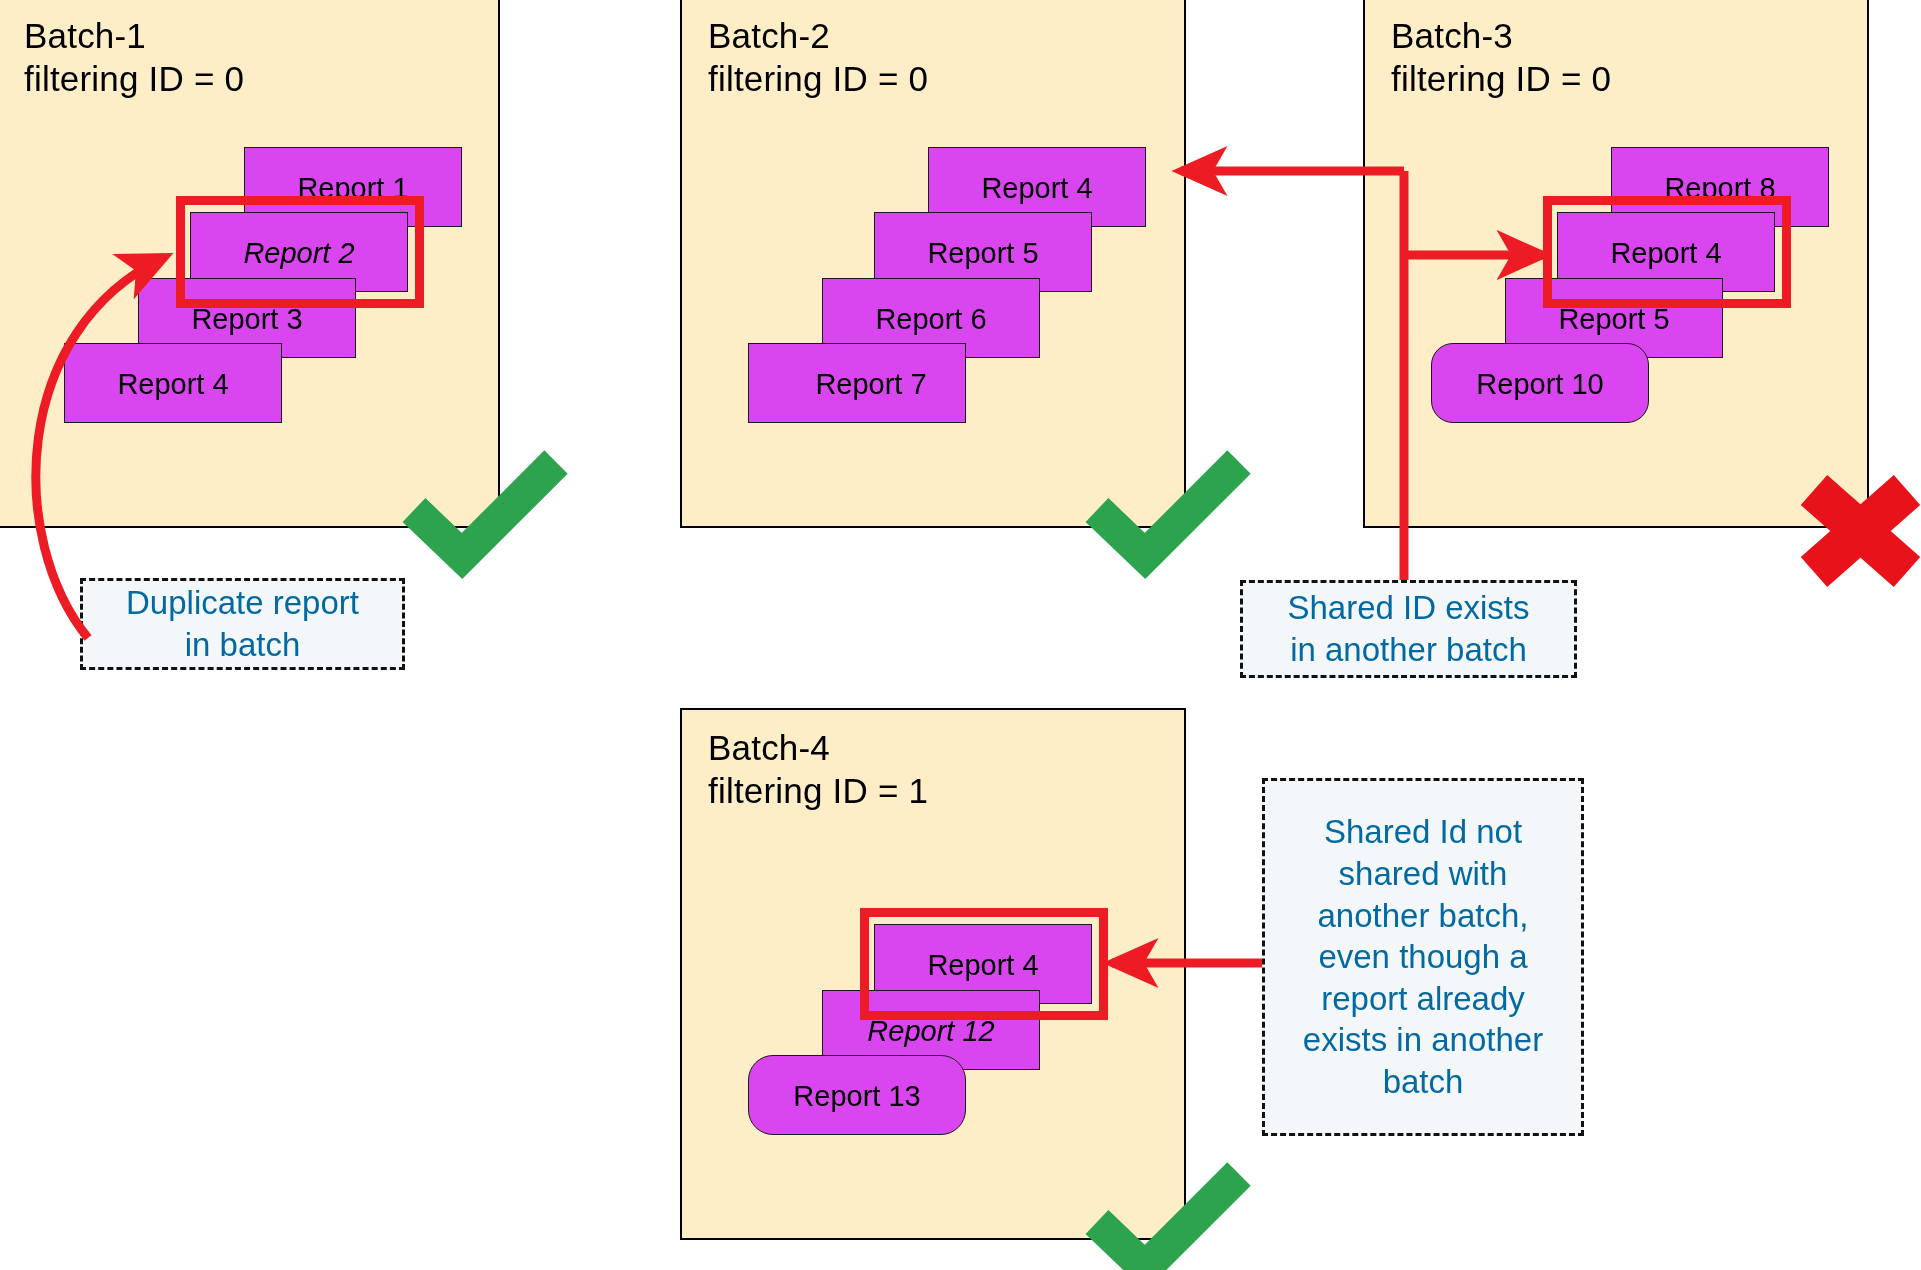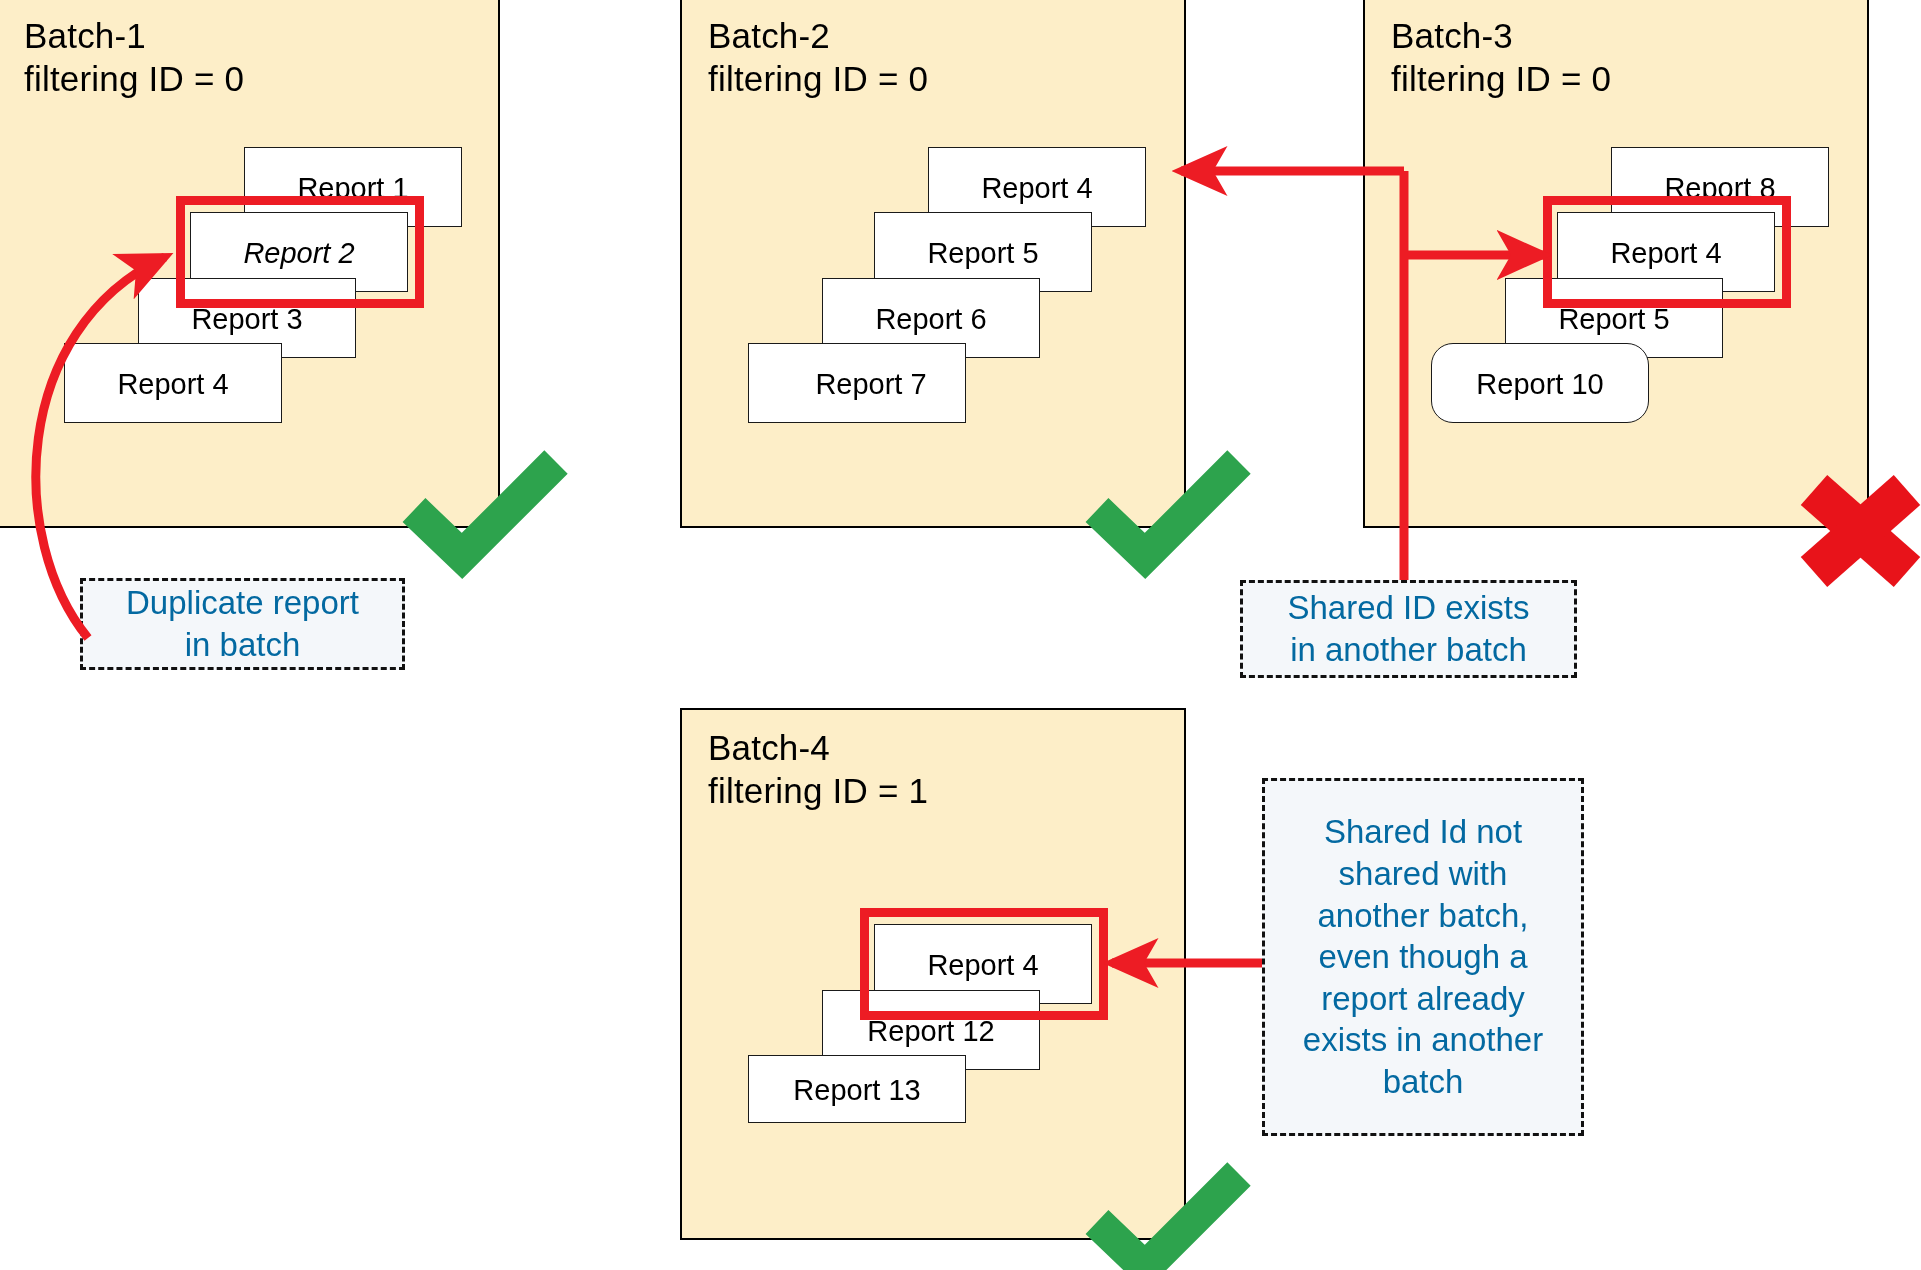--- a/index.html
+++ b/index.html
@@ -31,21 +31,21 @@
     left: 26px;
     top: 16px;
     font-size: 35px;
     line-height: 1.24;
     color: #000000;
     white-space: pre-line;
     letter-spacing: 0.2px;
   }
   .card {
     position: absolute;
-    background: #ffffff;
+    background: #d946ef;
     border: 1.6px solid #1a1a1a;
     box-sizing: border-box;
     display: flex;
     align-items: center;
     justify-content: center;
     font-size: 29px;
     color: #000000;
   }
   .card-label {
     padding-top: 2px;
@@ -142,24 +142,24 @@
     <div class="highlight-box" style="left:178px; top:198px; width:248px; height:112px;"></div>
   </div>
 
   <div class="batch" style="left:680px; top:708px; width:506px; height:532px;">
     <div class="batch-title">Batch-4
 filtering ID = 1</div>
 
     <div class="card" style="left:192px; top:214px; width:218px; height:80px;">
       <span class="card-label">Report 4</span>
     </div>
-    <div class="card" style="left:140px; top:280px; width:218px; height:80px;">
+    <div class="card" style="left:140px; top:280px; width:218px; height:80px;font-style:italic;">
       <span class="card-label">Report 12</span>
     </div>
-    <div class="card" style="left:66px; top:345px; width:218px; height:68px;">
+    <div class="card" style="left:66px; top:345px; width:218px; height:80px;border-radius:25px;">
       <span class="card-label">Report 13</span>
     </div>
 
     <div class="highlight-box" style="left:178px; top:198px; width:248px; height:112px;"></div>
   </div>
 
   <div class="callout" style="left:80px; top:578px; width:325px; height:92px;">
     <span class="callout-text">Duplicate report
 in batch</span>
   </div>

